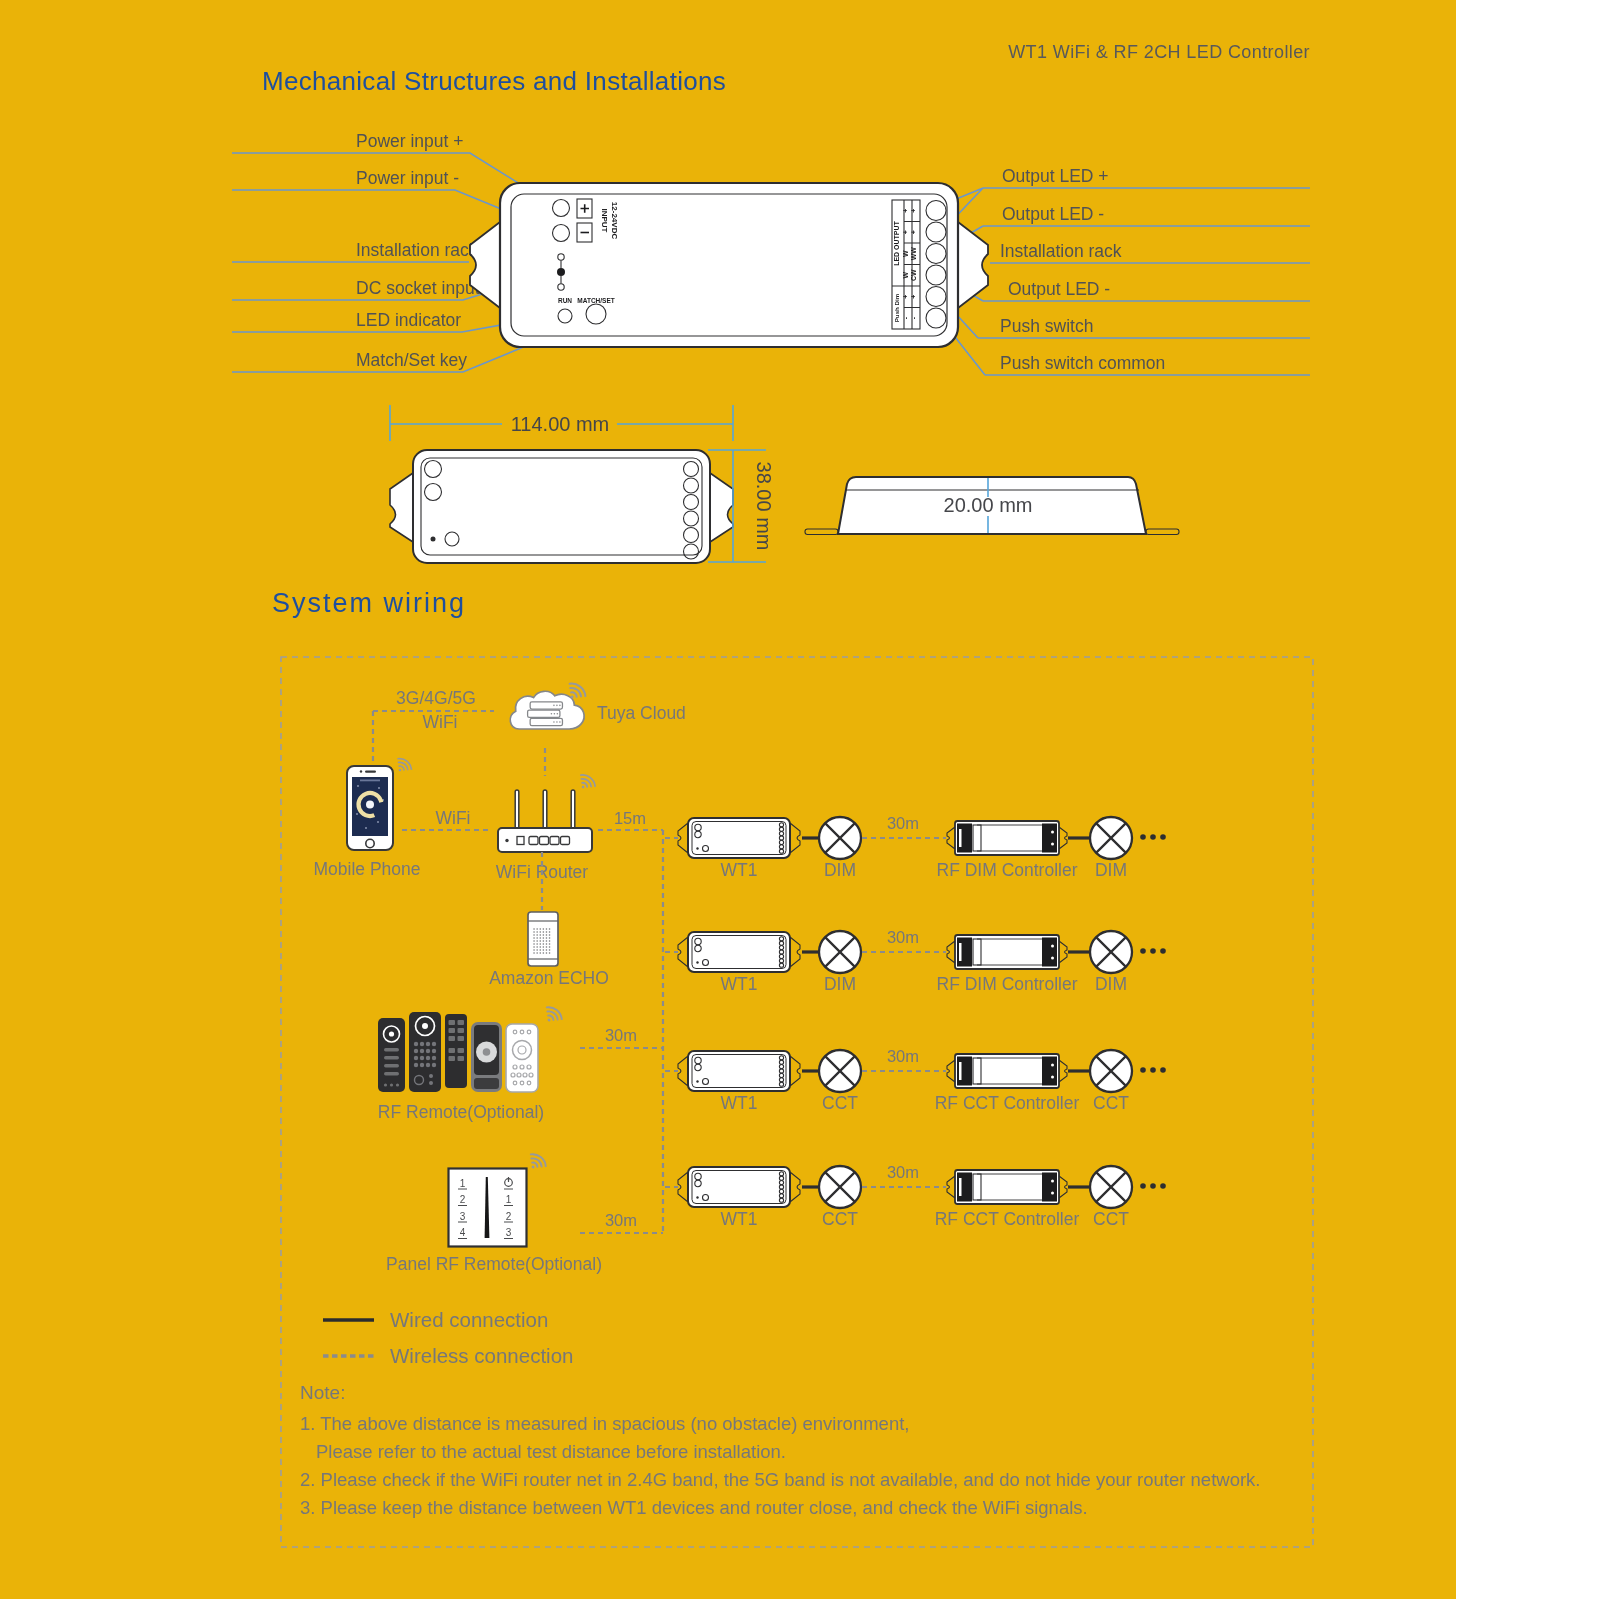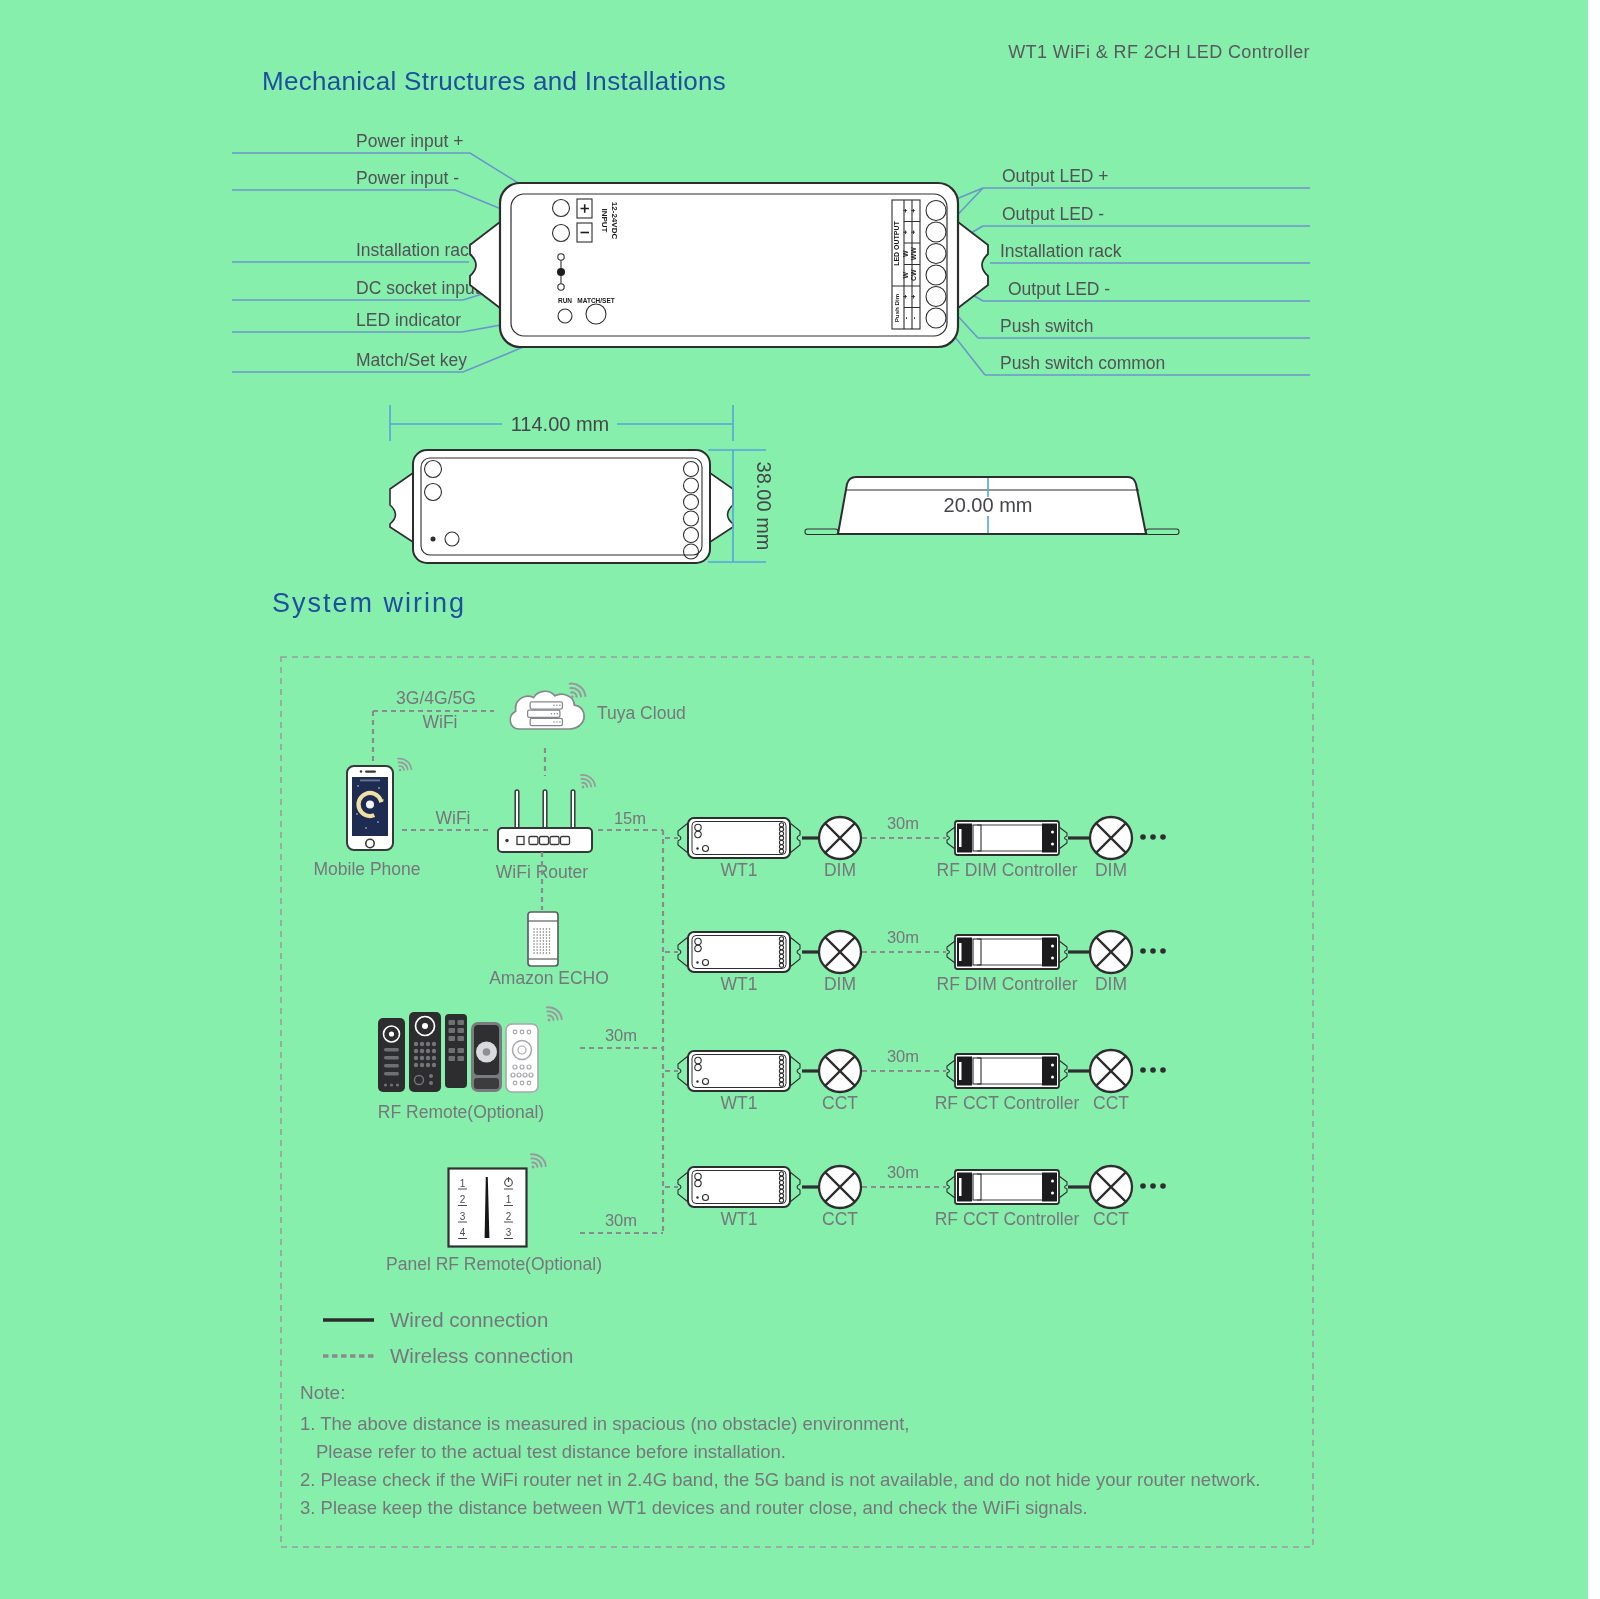--- a/index.html
+++ b/index.html
@@ -1,16 +1,16 @@
 <!DOCTYPE html>
 <html><head>
 <meta charset="utf-8">
 <style>
   html,body{margin:0;padding:0;background:#ffffff;}
-  #page{position:relative;width:1588px;height:1599px;background:#86efac;overflow:hidden;}
+  #page{position:relative;width:1456px;height:1599px;background:#eab308;overflow:hidden;}
   svg text{font-family:"Liberation Sans",sans-serif;}
   .t{font-size:17.5px;fill:#76777a;}
   .mid{text-anchor:middle;}
   .dist{font-size:16.5px;fill:#76777a;text-anchor:middle;}
   .mech{font-size:17.5px;fill:#515255;}
   .h1{font-size:26px;fill:#1e4f9f;letter-spacing:0.3px;}
   .h2{font-size:27px;fill:#1e4f9f;letter-spacing:2px;}
   .hdr{font-size:18px;fill:#58595b;letter-spacing:0.4px;text-anchor:end;}
   .dimtext{font-size:20px;fill:#45464a;}
   .legendtext{font-size:20.5px;fill:#76777a;}

